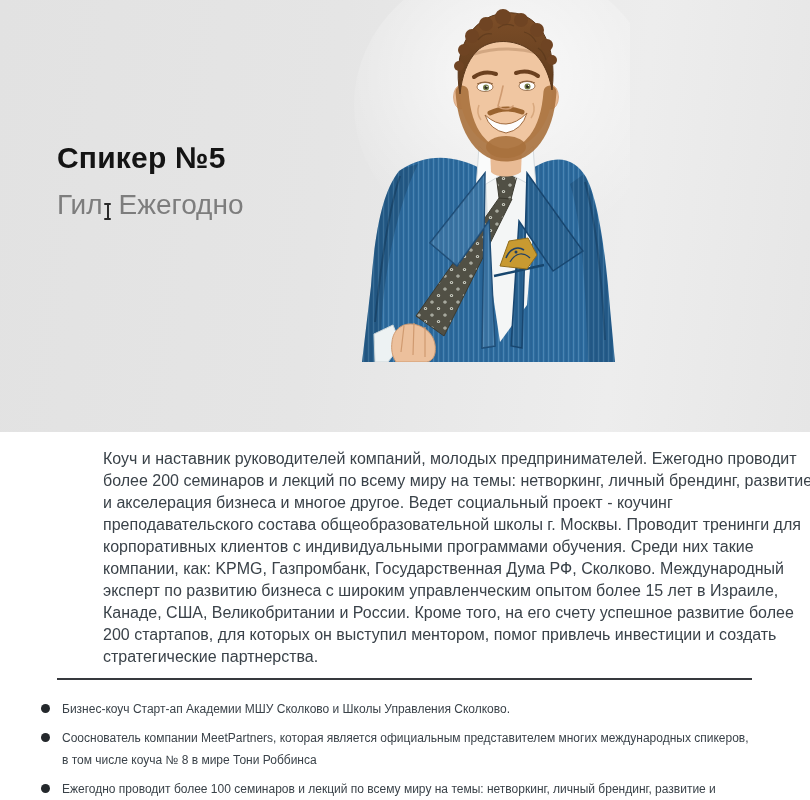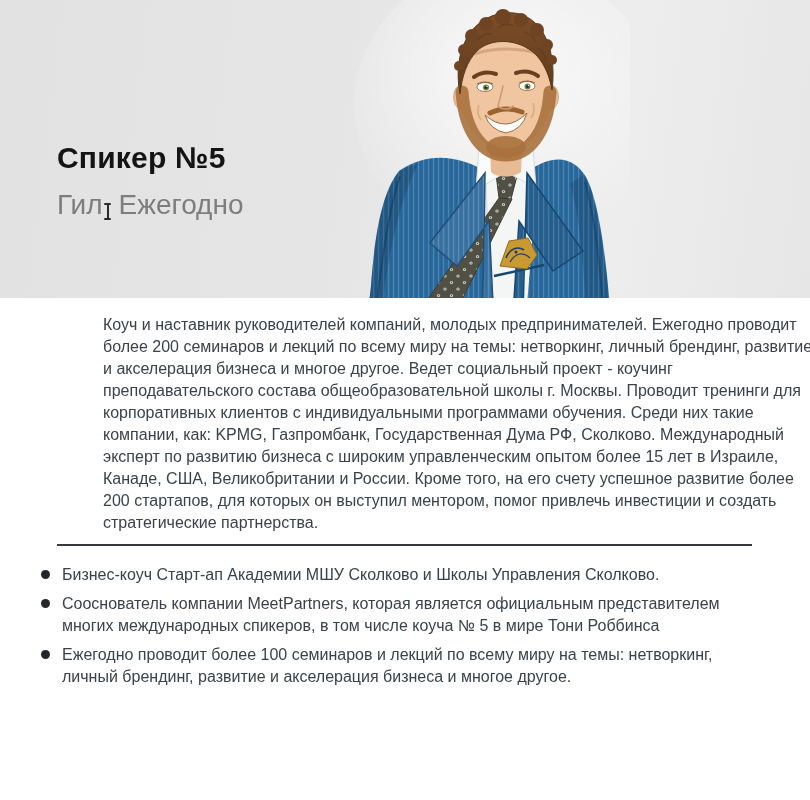--- a/index.html
+++ b/index.html
@@ -7,21 +7,21 @@
   body {
     background: #ffffff;
     overflow: hidden;
     font-family: "Liberation Sans", "DejaVu Sans", sans-serif;
     color: #3a4249;
   }
   
   .hero {
     position: relative;
     width: 810px;
-    height: 298px;
+    height: 432px;
     background: linear-gradient(97deg, #e2e2e2 0%, #e5e5e5 40%, #ededed 76%, #e6e6e6 100%);
     overflow: hidden;
   }
   .hero-text {
     position: absolute;
     left: 57px;
     top: 141px;
     z-index: 2;
   }
   .hero-title {
@@ -89,21 +89,21 @@
   }
   .highlights {
     list-style: none;
     margin-left: -16px;
   }
   .highlights li {
     position: relative;
     width: 715px;
     padding-left: 21px;
     margin-bottom: 7px;
-    font-size: 16px;
+    font-size: 12px;
     line-height: 22px;
     color: #3a4249;
   }
   .bullet-dot {
     position: absolute;
     left: 0;
     top: 6px;
     width: 9px;
     height: 9px;
     border-radius: 50%;
@@ -235,21 +235,21 @@
 
   <hr class="divider">
 
   <ul class="highlights">
     <li>
       <span class="bullet-dot"></span>
       <span>Бизнес-коуч Старт-ап Академии МШУ Сколково и Школы Управления Сколково.</span>
     </li>
     <li>
       <span class="bullet-dot"></span>
-      <span>Сооснователь компании MeetPartners, которая является официальным представителем многих международных спикеров, в том числе коуча № 5 в мире Тони Роббинса</span>
+      <span>Сооснователь компании MeetPartners, которая является официальным представителем многих международных спикеров, в том числе коуча № 8 в мире Тони Роббинса</span>
     </li>
     <li>
       <span class="bullet-dot"></span>
       <span>Ежегодно проводит более 100 семинаров и лекций по всему миру на темы: нетворкинг, личный брендинг, развитие и акселерация бизнеса и многое другое.</span>
     </li>
 
   </ul>
 </main>
 
 </body></html>

